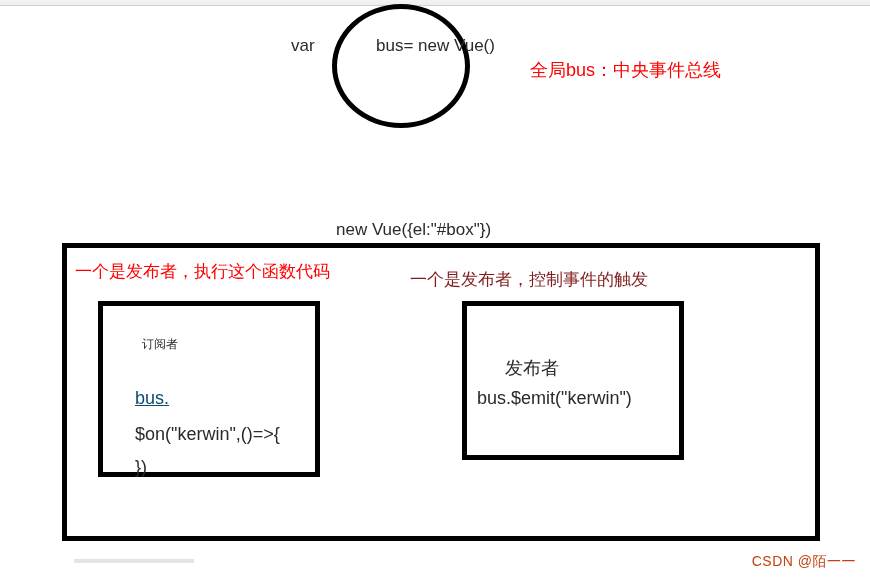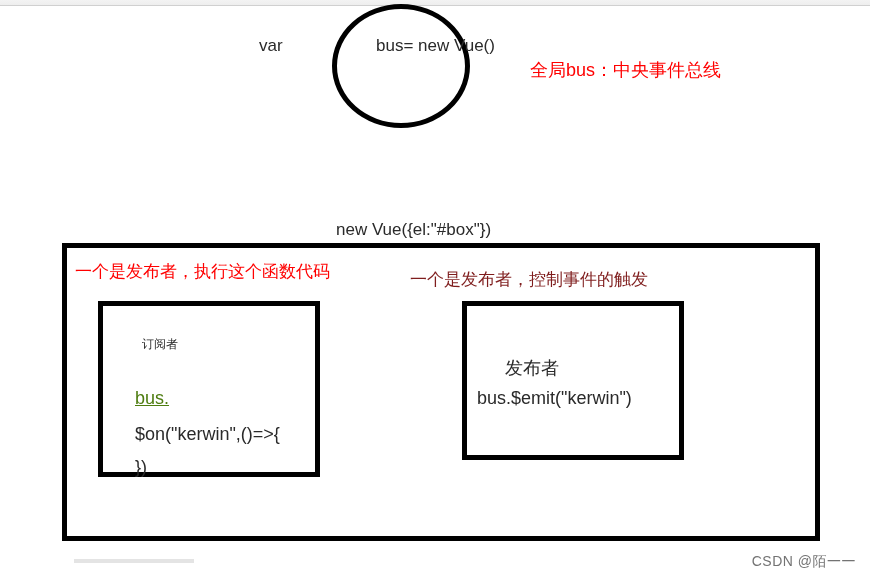--- a/index.html
+++ b/index.html
@@ -23,21 +23,21 @@
       top: 4px;
       left: 332px;
       width: 138px;
       height: 124px;
       border: 5px solid #000;
       border-radius: 50%;
     }
     .var-label {
       position: absolute;
       top: 36px;
-      left: 259px;
+      left: 291px;
       font-size: 17px;
       color: #2a2a2a;
     }
     .bus-new-vue {
       position: absolute;
       top: 36px;
       left: 376px;
       font-size: 17px;
       color: #2a2a2a;
     }
@@ -99,21 +99,21 @@
       left: 134px;
       font-size: 12px;
       color: #2a2a2a;
       margin-left: 8px;
     }
     .subscriber-code1 {
       position: absolute;
       top: 388px;
       left: 135px;
       font-size: 18px;
-      color: #4d7c0f;
+      color: #0c4a6e;
       text-decoration: underline;
     }
     .subscriber-code2 {
       position: absolute;
       top: 424px;
       left: 135px;
       font-size: 18px;
       color: #2a2a2a;
       white-space: nowrap;
     }
@@ -145,21 +145,21 @@
       left: 74px;
       width: 120px;
       height: 4px;
       background: #e4e4e4;
     }
     .watermark {
       position: absolute;
       bottom: 6px;
       right: 14px;
       font-size: 14px;
-      color: #737373;
+      color: #c2410c;
       letter-spacing: 0.5px;
     }
   </style>
 </head>
 <body>
 
 <div class="top-border"></div>
 
 <div class="circle"></div>
 <div class="var-label">var</div>

